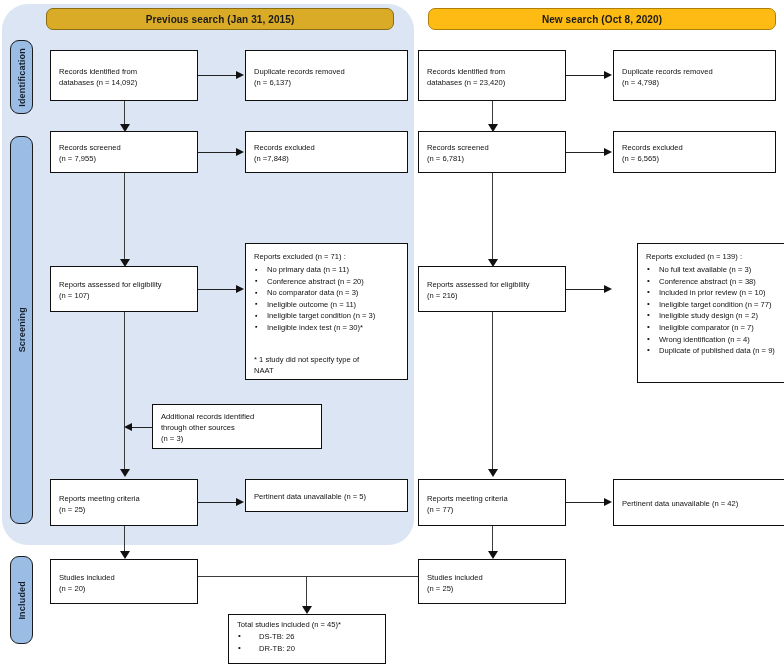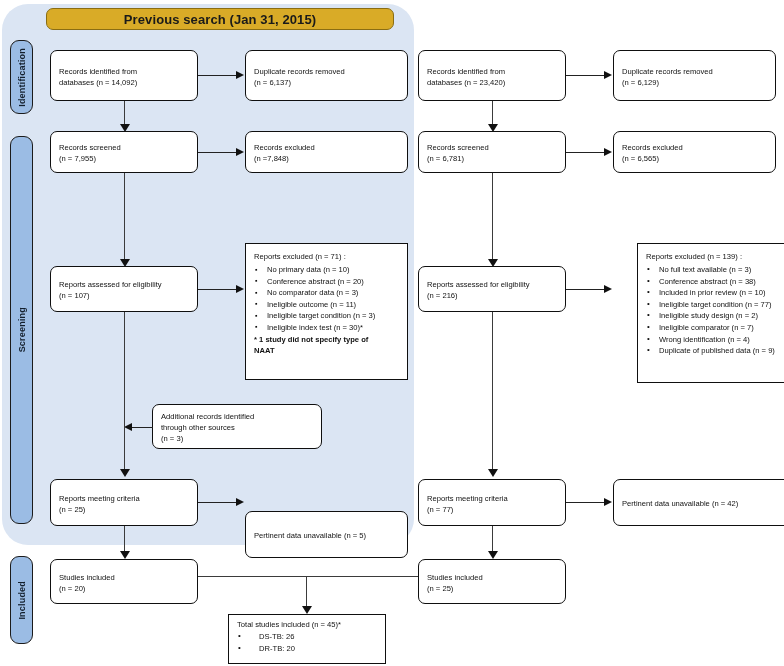--- a/index.html
+++ b/index.html
@@ -23,21 +23,21 @@
   }
 
   
   .banner{
     position:absolute;
     display:flex;
     align-items:center;
     justify-content:center;
     border-radius:7px;
     border:1px solid #8a6d12;
-    font-size:13px;
+    font-size:10px;
     font-weight:bold;
     color:#1a1a1a;
     letter-spacing:.1px;
     box-sizing:border-box;
   }
   .banner.gold{background:#d9ab27;}
   .banner.yellow{background:#fdbb14;border-color:#b07f07;}
 
   
   .stagelabel{
@@ -67,21 +67,21 @@
     border:1.5px solid #0f0f0f;
     box-sizing:border-box;
     padding:7px 7px 5px 8px;
     font-size:7.6px;
     line-height:11px;
     color:#111111;
     overflow:hidden;
   }
   .box.thin{border-width:1.2px;}
   .box .ln{display:block;white-space:pre;}
-  .box.vc{display:flex;flex-direction:column;justify-content:center;border-radius:7px;}
+  .box.vc{display:flex;flex-direction:column;justify-content:center;}
 
   
   ul.bl{
     margin:2px 0 0 0;
     padding:0;
     list-style:none;
   }
   ul.bl li{
     position:relative;
     padding-left:13px;
@@ -90,21 +90,21 @@
   }
   ul.bl li:before{
     content:"\25AA";
     position:absolute;
     left:1px;
     top:-0.5px;
     font-size:7px;
     color:#111;
   }
   ul.bl.round li:before{content:"\2022";font-size:8px;top:-1px;}
-  .note{margin-top:0;line-height:11px;white-space:pre-wrap;font-weight:bold;}
+  .note{margin-top:20px;line-height:11px;white-space:pre-wrap;}
 
   
   .ln-h,.ln-v{position:absolute;background:#3b3b3b;}
   .ln-h{height:1px;}
   .ln-v{width:1px;}
   .ln-h.dark,.ln-v.dark{background:#222;}
 
   .arrow{position:absolute;width:0;height:0;}
   .arrow.down{
     border-left:5px solid transparent;
@@ -125,20 +125,23 @@
 </head>
 <body>
 
 <div id="stage">
 
   <div class="panel" style="left:2px;top:4px;width:412px;height:541px;"></div>
 
   <div class="banner gold" style="left:46px;top:8px;width:348px;height:22px;">
     <span>Previous search (Jan 31, 2015)</span>
   </div>
+  <div class="banner yellow" style="left:428px;top:8px;width:348px;height:22px;">
+    <span>New search (Oct 8, 2020)</span>
+  </div>
 
   <div class="stagelabel" style="left:10px;top:40px;width:23px;height:74px;">
     <span>Identification</span>
   </div>
   <div class="stagelabel" style="left:10px;top:136px;width:23px;height:388px;">
     <span>Screening</span>
   </div>
   <div class="stagelabel" style="left:10px;top:556px;width:23px;height:88px;">
     <span>Included</span>
   </div>
@@ -176,21 +179,21 @@
   <div class="arrow down" style="left:119.5px;top:259px;"></div>
 
   <div class="box vc" style="left:50px;top:266px;width:148px;height:46px;">
     <span class="ln">Reports assessed for eligibility</span>
     <span class="ln">(n = 107)</span>
   </div>
 
   <div class="box" style="left:245px;top:243px;width:163px;height:137px;">
     <span class="ln">Reports excluded (n = 71) :</span>
     <ul class="bl">
-      <li>No primary data (n = 10)</li>
+      <li>No primary data (n = 11)</li>
       <li>Conference abstract (n = 20)</li>
       <li>No comparator data (n = 3)</li>
       <li>Ineligible outcome (n = 11)</li>
       <li>Ineligible target condition (n = 3)</li>
       <li>Ineligible index test (n = 30)*</li>
     </ul>
     <div class="note">* 1 study did not specify type of
 NAAT</div>
   </div>
 
@@ -207,21 +210,21 @@
   <div class="arrow left" style="left:124px;top:422.5px;"></div>
 
   <div class="ln-v" style="left:124px;top:312px;height:158px;"></div>
   <div class="arrow down" style="left:119.5px;top:469px;"></div>
 
   <div class="box vc" style="left:50px;top:479px;width:148px;height:47px;">
     <span class="ln">Reports meeting criteria</span>
     <span class="ln">(n = 25)</span>
   </div>
 
-  <div class="box vc" style="left:245px;top:479px;width:163px;height:47px;margin-top:32px;">
+  <div class="box vc" style="left:245px;top:479px;width:163px;height:33px;">
     <span class="ln">Pertinent data unavailable (n = 5)</span>
   </div>
 
   <div class="ln-h dark" style="left:198px;top:502px;width:39px;"></div>
   <div class="arrow right" style="left:236px;top:497.5px;"></div>
 
   <div class="ln-v" style="left:124px;top:526px;height:26px;"></div>
   <div class="arrow down" style="left:119.5px;top:551px;"></div>
 
   <div class="box vc" style="left:50px;top:559px;width:148px;height:45px;">
@@ -229,21 +232,21 @@
     <span class="ln">(n = 20)</span>
   </div>
 
   <div class="box vc" style="left:418px;top:50px;width:148px;height:51px;">
     <span class="ln">Records identified from</span>
     <span class="ln">databases (n = 23,420)</span>
   </div>
 
   <div class="box vc" style="left:613px;top:50px;width:163px;height:51px;">
     <span class="ln">Duplicate records removed</span>
-    <span class="ln">(n = 6,129)</span>
+    <span class="ln">(n = 4,798)</span>
   </div>
 
   <div class="ln-h dark" style="left:566px;top:75px;width:39px;"></div>
   <div class="arrow right" style="left:604px;top:70.5px;"></div>
 
   <div class="ln-v" style="left:492px;top:101px;height:24px;"></div>
   <div class="arrow down" style="left:487.5px;top:124px;"></div>
 
   <div class="box vc" style="left:418px;top:131px;width:148px;height:42px;">
     <span class="ln">Records screened</span>

